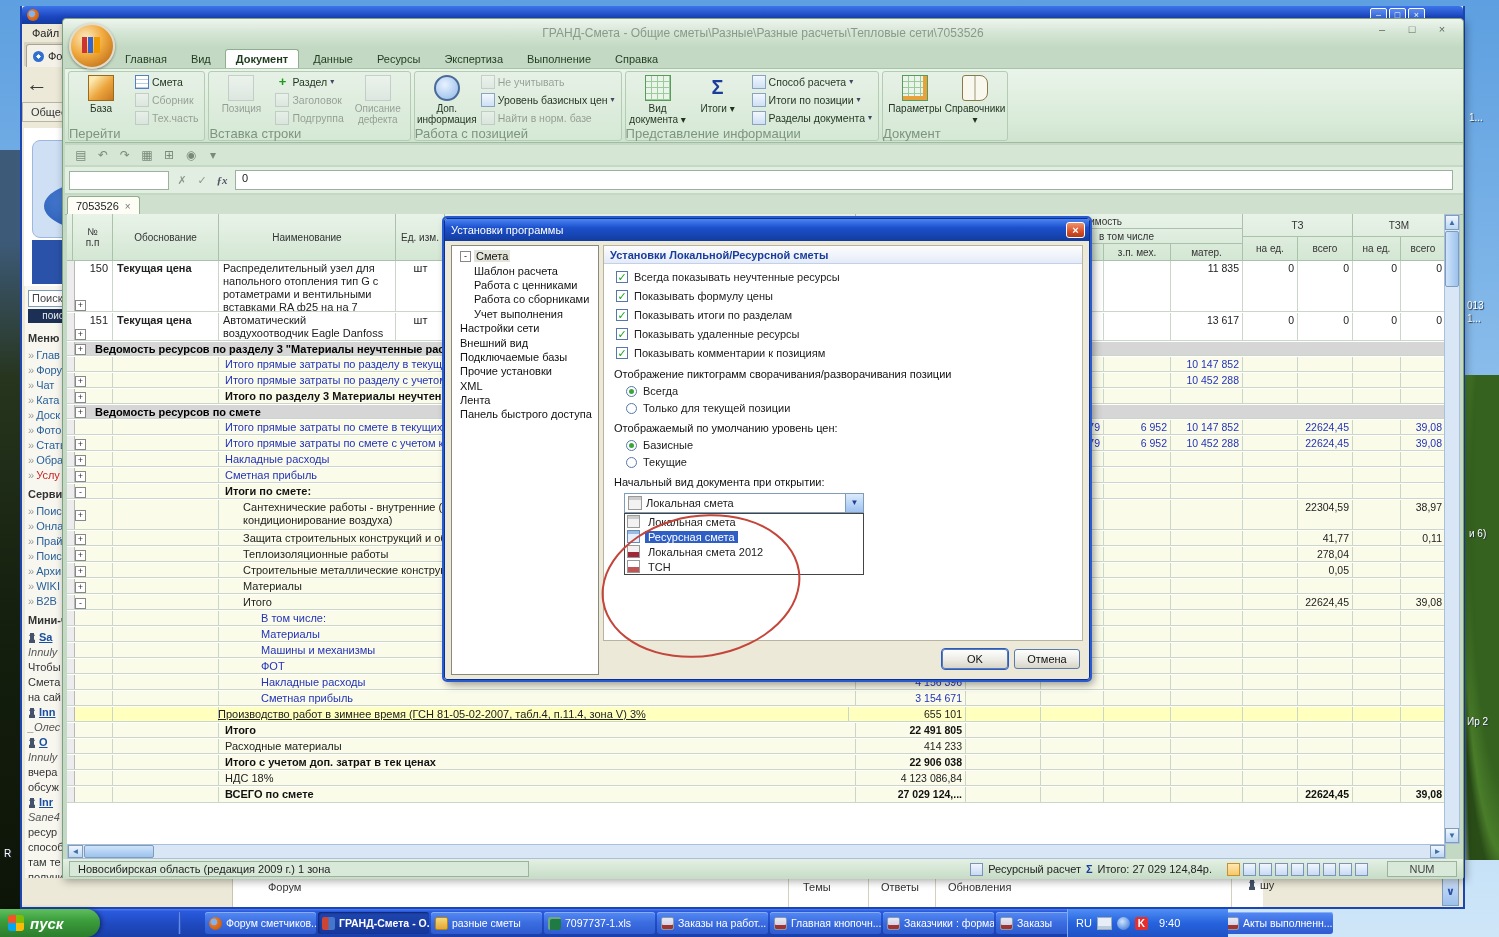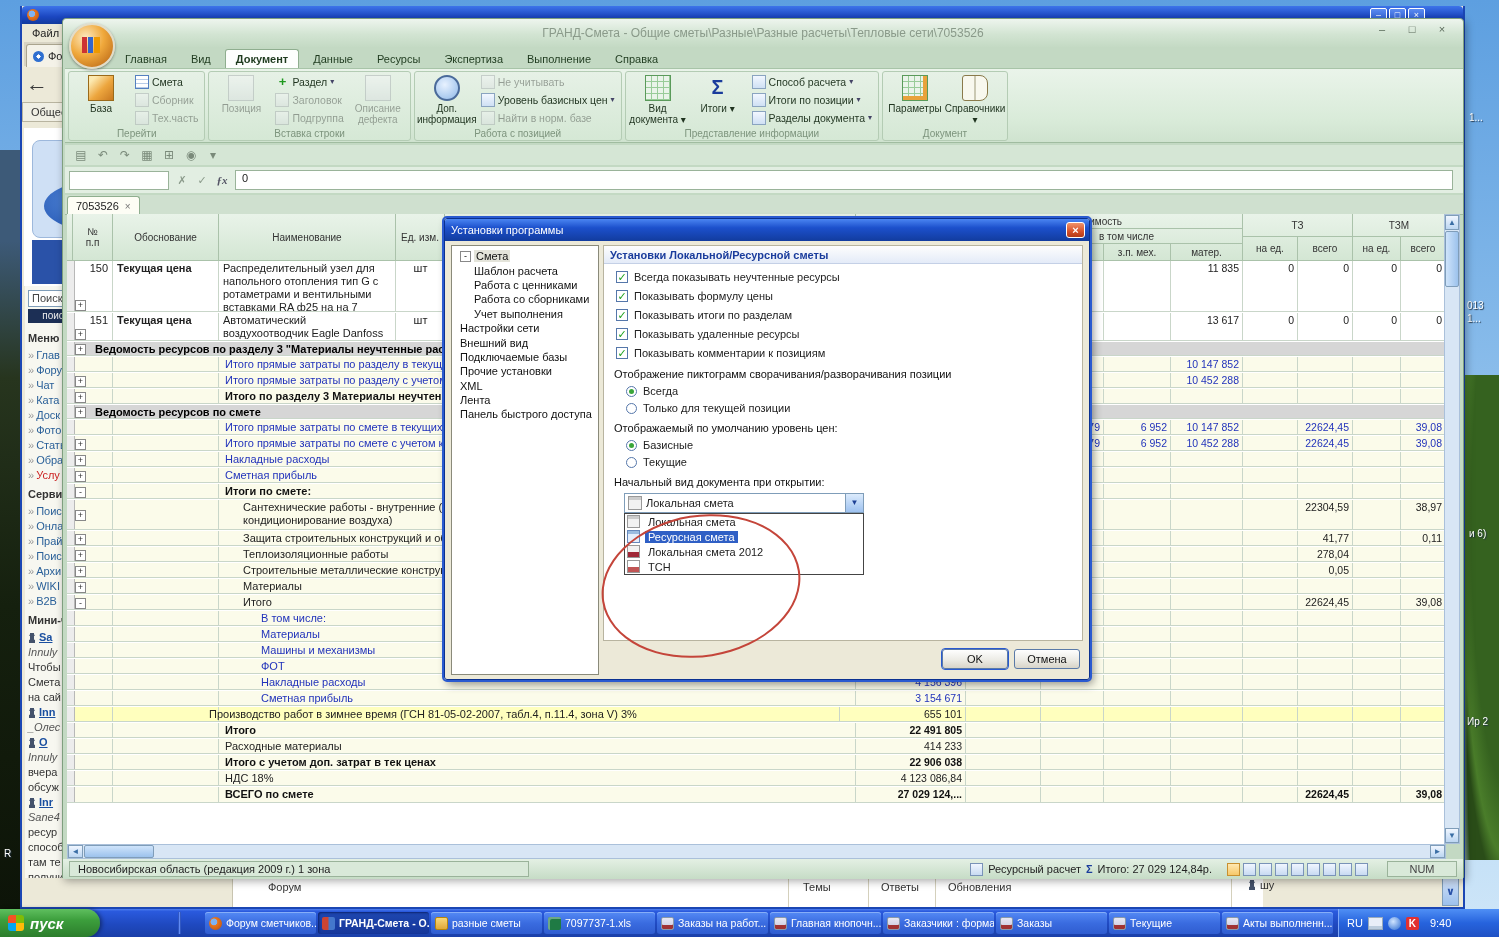--- a/index.html
+++ b/index.html
@@ -79,21 +79,21 @@
     display:flex;gap:3px;padding:2px 0 0 3px;box-sizing:border-box;}
   .rbg{border:1px solid #b4ccb4;border-radius:3px;background:linear-gradient(180deg,#e6f1e6,#d5e8d5);
     display:flex;flex-direction:column;height:68px;}
   .rbi{display:flex;gap:2px;padding:1px 3px;flex:1;}
   .rbb{width:58px;display:flex;flex-direction:column;align-items:center;gap:2px;padding-top:2px;border-radius:3px;}
   .rbb .rbl{font-size:10px;line-height:11px;text-align:center;color:#1f331f;}
   .rbc{display:flex;flex-direction:column;justify-content:flex-start;gap:1px;}
   .rbs{display:flex;align-items:center;gap:3px;height:17px;padding:0 3px;font-size:10.5px;color:#1f331f;border-radius:2px;}
   .rbs .arr,.rbb .arr{font-size:8px;color:#446;}
   .dis{opacity:.42;filter:grayscale(.8);}
-  .rbn{text-align:center;font-size:10px;color:#7d947d;height:13px;line-height:13px;}
+  .rbn{font-size:13px;color:#7d947d;height:13px;line-height:13px;}
   .ic{width:14px;height:14px;border:1px solid #8aa4c0;background:linear-gradient(180deg,#f2f7ff,#cfe0f4);
     flex:none;box-sizing:border-box;font-size:11px;line-height:12px;text-align:center;font-weight:bold;color:#1a3c9c;}
   .icL{width:26px;height:26px;font-size:20px;line-height:24px;}
   .ic.database-icon{background:linear-gradient(135deg,#fce9b0 15%,#eda63e 55%,#c87820);border-color:#9a6a1a;}
   .ic.estimate-icon{background:repeating-linear-gradient(180deg,#fff 0 3px,#b8cce8 3px 4px);border-color:#5580c0;}
   .ic.section-add-icon{border:0;background:none;color:#1f9a1f;font-size:13px;line-height:13px;}
   .ic.info-icon{border-radius:50%;border:2px solid #4a6a9a;background:radial-gradient(circle at 40% 35%,#e8f2ff,#8fb8e8);}
   .ic.doc-view-icon,.ic.parameters-icon{border-color:#5a9a5a;
     background:repeating-linear-gradient(90deg,transparent 0 5px,#9c9 5px 6px),repeating-linear-gradient(180deg,transparent 0 5px,#9c9 5px 6px),#eaf4ea;}
   .ic.parameters-icon{box-shadow:inset -8px -8px 0 -4px #e8a23c;}
@@ -190,21 +190,21 @@
   .dd-item.sel .lbl{background:#2f5fc5;color:#fff;}
   .dd-item .ic{width:13px;height:13px;}
   .dlg-btn{position:absolute;top:430px;width:66px;height:20px;background:linear-gradient(180deg,#fefefe,#ecebe5 55%,#d8d4c8);
     border:1px solid #5a7aa8;border-radius:3px;text-align:center;line-height:18px;color:#111;box-sizing:border-box;}
   .dlg-ok{left:497px;outline:1px solid #2a5ad0;}
   .dlg-cancel{left:569px;}
   
   .red-ellipse{position:absolute;left:601px;top:515px;width:196px;height:138px;border:2px solid #c4453a;border-radius:50%;
     transform:rotate(-9deg);z-index:30;}
   
-  .taskbar{position:absolute;left:0;top:909px;width:1499px;height:28px;z-index:50;
+  .taskbar{position:absolute;left:0;top:909px;width:1228px;height:28px;z-index:50;
     background:linear-gradient(180deg,#4f7ff0 0%,#2a5ade 8%,#1f49c0 55%,#1a3fa8 100%);}
   .start{position:absolute;left:0;top:0;height:28px;width:100px;border-radius:0 14px 14px 0;
     background:linear-gradient(180deg,#5fbf5f 0%,#3c9e3c 40%,#2c7d2c 100%);display:flex;align-items:center;gap:6px;
     padding-left:8px;box-sizing:border-box;color:#fff;font-weight:bold;font-style:italic;font-size:15px;box-shadow:2px 0 4px rgba(0,0,0,.4);}
   .winflag{width:16px;height:16px;border-radius:3px;background:conic-gradient(#81bc06 0 25%,#ffba08 0 50%,#05a6f0 0 75%,#f35325 0);}
   .tb-div{position:absolute;left:178px;top:3px;width:3px;height:22px;background:linear-gradient(90deg,#1a3fa8,#5f8af5,#1a3fa8);}
   .tb-btns{position:absolute;left:205px;top:3px;display:flex;gap:2px;}
   .tb-btn{width:111px;height:22px;border-radius:3px;background:linear-gradient(180deg,#558af5,#3a6ce0 50%,#2f5cd0);
     box-shadow:inset 0 1px 0 #86aef8;display:flex;align-items:center;gap:4px;padding:0 4px;box-sizing:border-box;
     color:#fff;white-space:nowrap;overflow:hidden;font-size:10.5px;}
@@ -876,21 +876,21 @@
           <div class="tc v" style="left: 1104px; width: 72px;"></div>
           <div class="tc v" style="left: 1176px; width: 55px;"></div>
           <div class="tc v" style="left: 1231px; width: 55px;"></div>
           <div class="tc v" style="left: 1286px; width: 48px;"></div>
           <div class="tc v" style="left: 1334px; width: 45px;"></div>
         </div>
         <div class="trow yel" style="top: 493px; height: 15px;">
           <div class="tc gut" style="left: 0px; width: 6px;"></div>
           <div class="tc numc" style="left: 6px; width: 40px;"></div>
           <div class="tc " style="left: 46px; width: 106px;"></div>
-          <div class="tc nm" style="left: 136px; width: 637px; padding-left: 6px;">Производство работ в зимнее время (ГСН 81-05-02-2007, табл.4, п.11.4, зона V) 3%</div>
+          <div class="tc nm" style="left: 145px; width: 637px; padding-left: 6px; text-decoration: underline;">Производство работ в зимнее время (ГСН 81-05-02-2007, табл.4, п.11.4, зона V) 3%</div>
           <div class="tc v" style="left: 789px; width: 110px;">655 101</div>
           <div class="tc v" style="left: 899px; width: 75px;"></div>
           <div class="tc v" style="left: 974px; width: 63px;"></div>
           <div class="tc v" style="left: 1037px; width: 67px;"></div>
           <div class="tc v" style="left: 1104px; width: 72px;"></div>
           <div class="tc v" style="left: 1176px; width: 55px;"></div>
           <div class="tc v" style="left: 1231px; width: 55px;"></div>
           <div class="tc v" style="left: 1286px; width: 48px;"></div>
           <div class="tc v" style="left: 1334px; width: 45px;"></div>
         </div>

